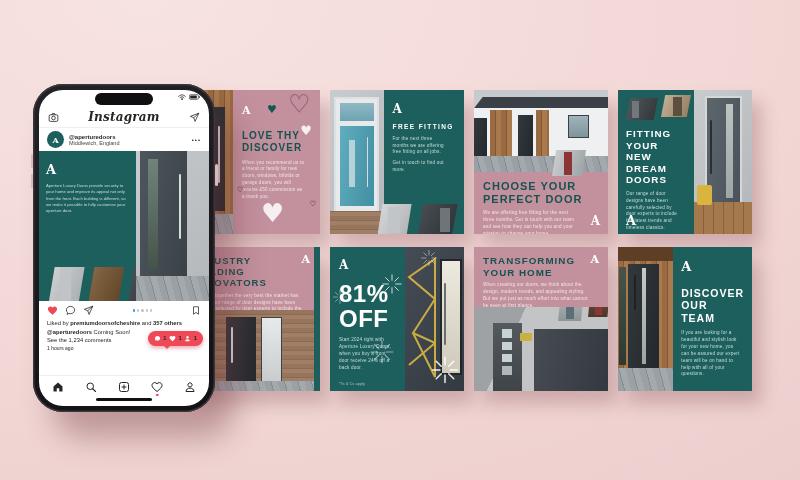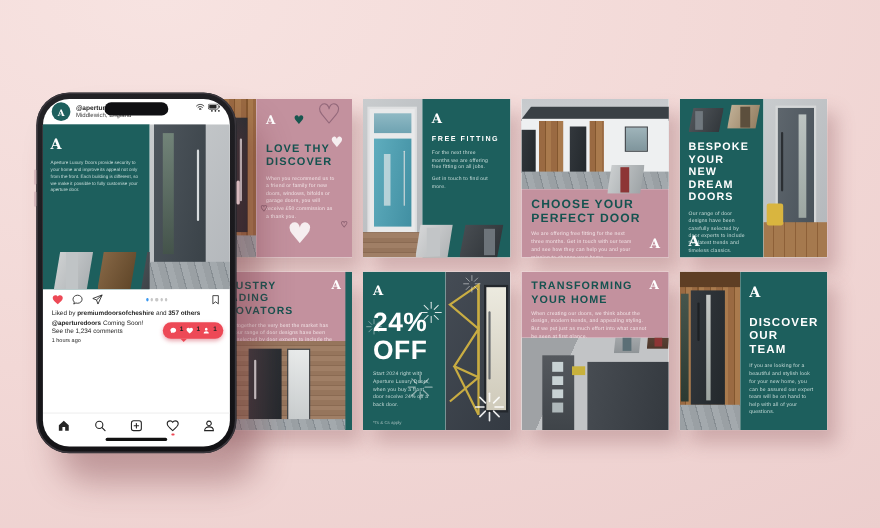--- a/index.html
+++ b/index.html
@@ -164,21 +164,21 @@
 </div>
 
 <div class="post" style="left:618px;top:90px;display:flex">
   <div class="teal" style="width:57%;position:relative;padding:8px 8px;box-sizing:border-box">
     <div class="mini" style="left:8px;top:8px;width:32px;height:22px;background:linear-gradient(115deg,#54595e,#2f3438)">
         <div class="abs" style="left:18%;top:12%;width:22%;height:80%;background:#70787e"></div>
       </div>
     <div class="mini" style="left:43px;top:5px;width:30px;height:22px;background:linear-gradient(115deg,#c5b49a,#8f7a5d)">
         <div class="abs" style="left:40%;top:10%;width:30%;height:85%;background:#5c4f3d"></div>
       </div>
-    <div class="post-title t-white" style="font-size:9.8px;margin-top:30px">BESPOKE YOUR NEW DREAM DOORS</div>
+    <div class="post-title t-white" style="font-size:9.8px;margin-top:30px">FITTING YOUR NEW DREAM DOORS</div>
     <div class="body-txt on-teal" style="margin-top:5px;width:94%">Our range of door designs have been carefully selected by door experts to include the latest trends and timeless classics.</div>
     <span class="logo" style="position:absolute;left:8px;bottom:7px;font-size:13px">A</span>
   </div>
   <div class="ph" style="flex:1">
     <div class="abs greywall" style="inset:0"></div>
     <div class="abs" style="left:18%;top:4%;width:58%;height:76%;background:linear-gradient(100deg,#5e666d,#49525a);border:2px solid #d5d7d8">
       <div class="abs" style="left:58%;top:6%;width:20%;height:86%;background:linear-gradient(#cfd6d2,#aab4ae);opacity:.85"></div>
       <i class="handle" style="left:10%;top:20%;height:50%;background:#2b2f33"></i>
     </div>
     <div class="abs" style="left:0;bottom:0;width:100%;height:22%;background:repeating-linear-gradient(90deg,#a5794e 0 9px,#8d6038 9px 10px)"></div>
@@ -200,21 +200,21 @@
     <div class="abs" style="left:56%;top:8%;width:14%;height:80%;background:linear-gradient(#e8eaea,#c8cccd);border:1.5px solid #3c4247"></div>
     <div class="abs paving" style="left:0;bottom:0;width:100%;height:12%"></div>
   </div>
   <div class="abs teal" style="right:0;top:0;width:6px;height:100%"></div>
 </div>
 
 <div class="post" style="left:330px;top:247px;display:flex">
   <div class="teal" style="width:56%;position:relative;padding:8px 9px;box-sizing:border-box">
     <span class="logo" style="font-size:12px">A</span>
     <div class="post-title t-white" style="font-size:24px;letter-spacing:.5px;margin-top:8px;line-height:1.05">
-      <div>24%</div>
+      <div>81%</div>
       <div>OFF</div>
     </div>
     <div class="body-txt on-teal" style="margin-top:6px;width:92%">Start 2024 right with Aperture Luxury Doors, when you buy a front door receive 24% off a back door.</div>
     <div style="position:absolute;left:9px;bottom:5px;font-size:4px;color:rgba(255,255,255,.55)">*Ts &amp; Cs apply</div>
     <svg class="abs" style="left:2px;top:42px" width="16" height="16" viewBox="-12 -12 24 24">
         <use href="#burst" stroke="#ffffff" stroke-width="1" opacity=".6"></use>
       </svg>
     <svg class="abs" style="right:2px;top:26px" width="22" height="22" viewBox="-12 -12 24 24">
         <use href="#burst" stroke="#ffffff" stroke-width="1" opacity=".85"></use>
       </svg>
@@ -298,20 +298,31 @@
       <svg width="8" height="6" viewBox="0 0 24 18">
         <path d="M2 7 C8 1 16 1 22 7 M6 11 C10 7.5 14 7.5 18 11 M10 15 C11.3 13.8 12.7 13.8 14 15 Z" fill="none" stroke="#262626" stroke-width="2.4" stroke-linecap="round"></path>
         </svg>
       <svg width="11" height="6" viewBox="0 0 28 14">
         <rect x="1" y="1" width="23" height="12" rx="3" fill="none" stroke="#262626" stroke-width="1.6"></rect>
         <rect x="3" y="3" width="17" height="8" rx="1.5" fill="#262626"></rect>
         <rect x="25.5" y="4.5" width="2" height="5" rx="1" fill="#262626"></rect>
         </svg>
     </div>
 
+    <div class="ig-header">
+      <svg width="11" height="11" viewBox="0 0 24 24">
+        <rect x="2.5" y="6" width="19" height="14.5" rx="3" fill="none" stroke="#262626" stroke-width="1.8"></rect>
+        <path d="M8 6 L9.5 3.5 H14.5 L16 6" fill="none" stroke="#262626" stroke-width="1.8"></path>
+        <circle cx="12" cy="13" r="4" fill="none" stroke="#262626" stroke-width="1.8"></circle>
+        </svg>
+      <span class="wordmark">Instagram</span>
+      <svg width="11" height="11" viewBox="0 0 24 24">
+        <path d="M21.5 2.5 L3 9.5 L10.3 12.4 L13.2 20.5 Z M10.3 12.4 L21.5 2.5" fill="none" stroke="#262626" stroke-width="1.7" stroke-linejoin="round"></path>
+        </svg>
+    </div>
 
     <div class="post-header">
       <div class="avatar">
           <span class="logo">A</span>
         </div>
       <div>
         <div class="uname">@aperturedoors</div>
         <div class="loc">Middlewich, England</div>
       </div>
       <span class="more-dots">•••</span>

